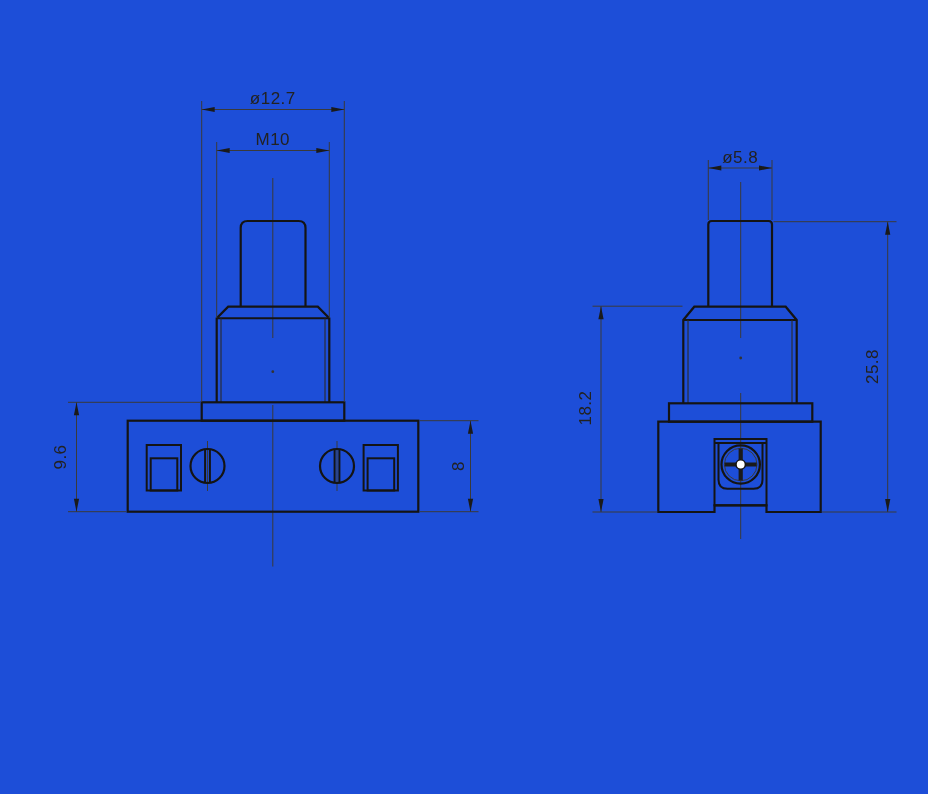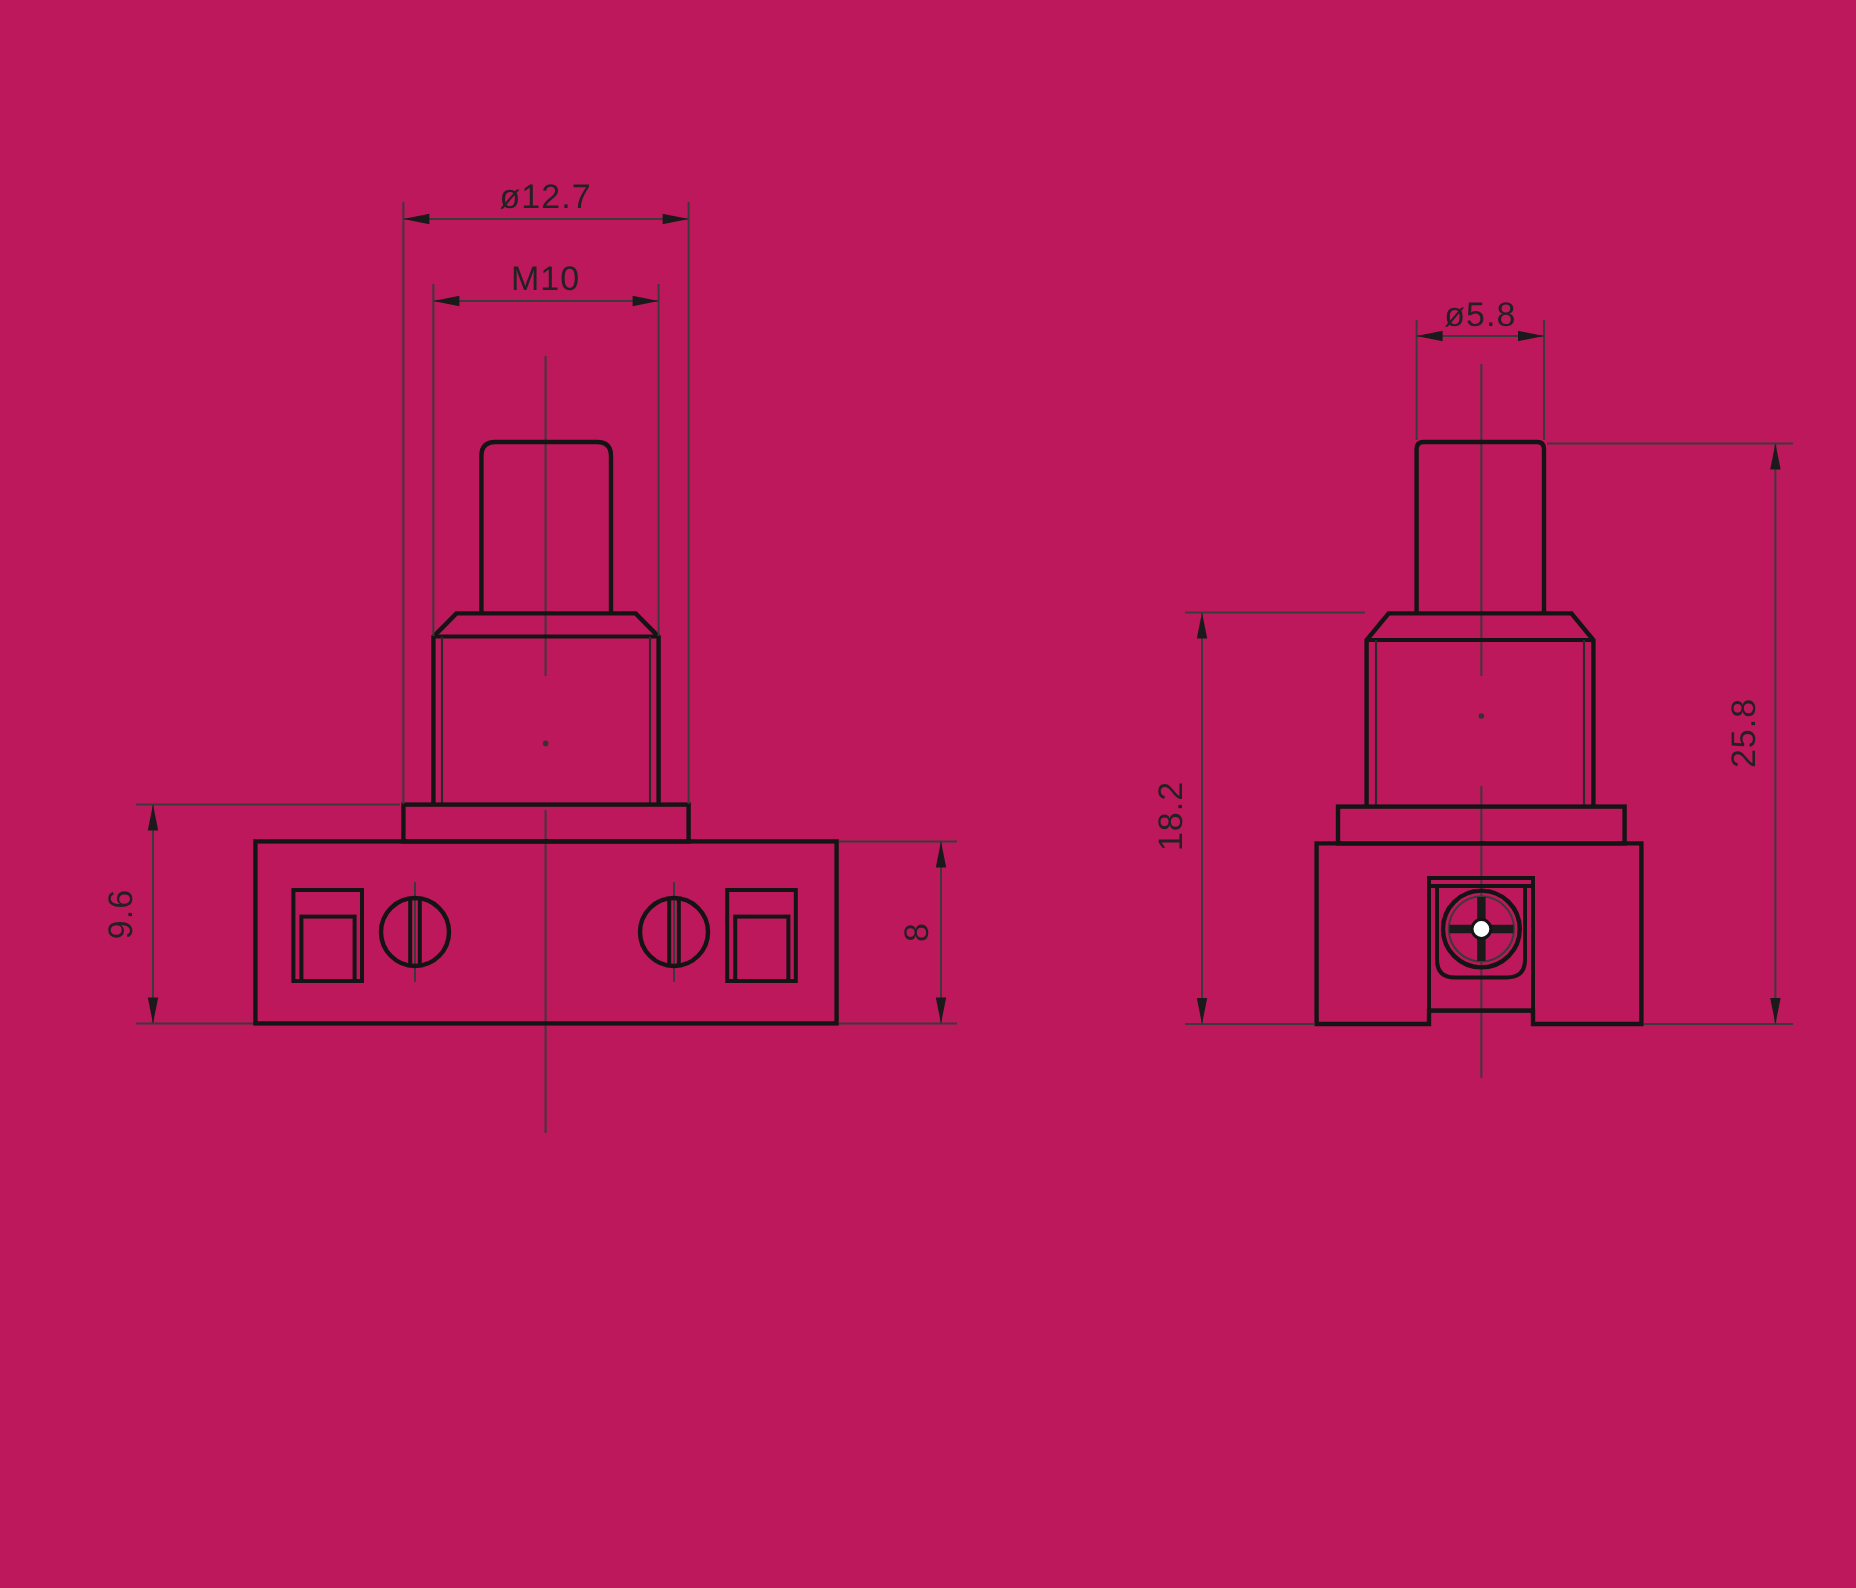--- a/index.html
+++ b/index.html
@@ -4,21 +4,21 @@
 <style>
   html, body {
     margin: 0;
     padding: 0;
     background: #ffffff;
   }
   .canvas {
     position: relative;
     width: 928px;
     height: 794px;
-    background: #be185d;
+    background: #1d4ed8;
     overflow: hidden;
     font-family: "Liberation Sans", "DejaVu Sans", sans-serif;
   }
   svg { display: block; }
   .outline  { stroke: #141414; stroke-width: 2.2; fill: none; stroke-linejoin: miter; }
   .outline2 { stroke: #141414; stroke-width: 2;   fill: none; }
   .thin     { stroke: #3a3a3a; stroke-width: 1;   fill: none; }
   .thread   { stroke: #2a2a2a; stroke-width: 1.1; fill: none; }
   .dimline  { stroke: #3a3a3a; stroke-width: 1;   fill: none; }
   .arrow    { fill: #1a1a1a; stroke: none; }

